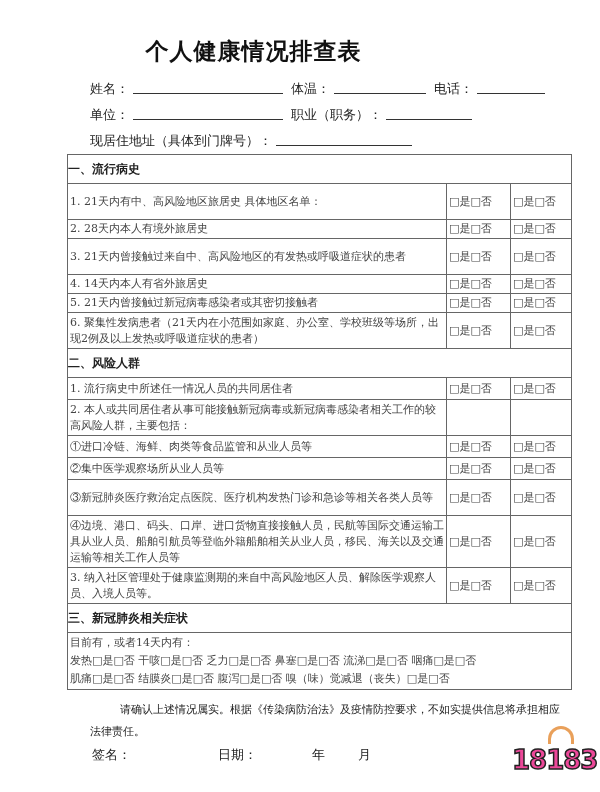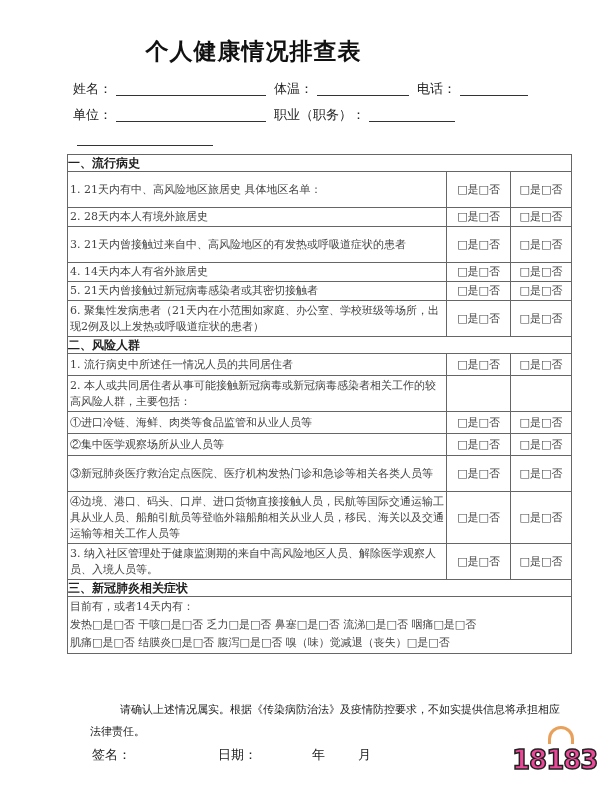--- a/index.html
+++ b/index.html
@@ -1,24 +1,24 @@
 <!DOCTYPE html>
 <html><head>
 <meta charset="utf-8">
 <style>
 *{box-sizing:border-box;margin:0;padding:0}
 body{width:600px;height:792px;background:#fff;font-family:"DejaVu Serif",serif;color:#222;position:relative;overflow:hidden}
 .title{position:absolute;top:36px;left:0;width:507px;text-align:center;font-size:23px;font-weight:bold;letter-spacing:1px;color:#111}
-.field-row{position:absolute;left:73px;font-size:13px;color:#222;font-family:"DejaVu Sans",sans-serif;display:flex;align-items:center}
+.field-row{position:absolute;left:90px;font-size:13px;color:#222;font-family:"DejaVu Sans",sans-serif;display:flex;align-items:flex-start}
 .line{display:inline-block;border-bottom:1px solid #333;height:14px;margin:0 8px 0 4px}
 table{position:absolute;left:67px;top:154px;width:505px;border-collapse:collapse;font-size:11px}
 td,th{border:1px solid #666;padding:1px 2px;vertical-align:middle;line-height:16px}
 th{font-family:"DejaVu Sans",sans-serif;font-weight:normal;font-size:12px;text-align:center}
-.sec{font-family:"DejaVu Sans",sans-serif;font-weight:bold;font-size:12px;padding:0 0}
-.chk{text-align:center;white-space:nowrap;font-size:11px;color:#444}
+.sec{font-family:"DejaVu Sans",sans-serif;font-weight:bold;font-size:12px;padding:6px 0}
+.chk{text-align:left;white-space:nowrap;font-size:11px;color:#444}
 .q{color:#444}
 .note{position:absolute;left:90px;top:699px;width:470px;font-size:11px;line-height:22px;text-indent:30px;color:#222}
 .sign{position:absolute;top:746px;font-size:13px;color:#222}
 .logo{position:absolute;left:512px;top:745px;font-family:"DejaVu Sans",sans-serif;font-weight:bold;font-size:26px;color:#ec4899;-webkit-text-stroke:1.5px #222;letter-spacing:-1px}
 .sun{position:absolute;left:548px;top:726px;width:26px;height:18px;border-radius:26px 26px 0 0;border:3px solid #e9a05a;border-bottom:none}
 </style>
 </head>
 <body>
 
 <div class="title">个人健康情况排查表</div>
@@ -31,20 +31,21 @@
  <span>电话：</span>
     <span class="line" style="width:68px"></span>
 </div>
 <div class="field-row" style="top:106px">
  <span>单位：</span>
     <span class="line" style="width:150px"></span>
  <span>职业（职务）：</span>
     <span class="line" style="width:86px"></span>
 </div>
 <div class="field-row" style="top:132px">
+ <span>现居住地址（具体到门牌号）：</span>
     <span class="line" style="width:136px"></span>
 </div>
 
 <table>
 <colgroup>
       <col style="width:380px">
       <col style="width:64px">
       <col style="width:61px">
     </colgroup>
 <tbody>

